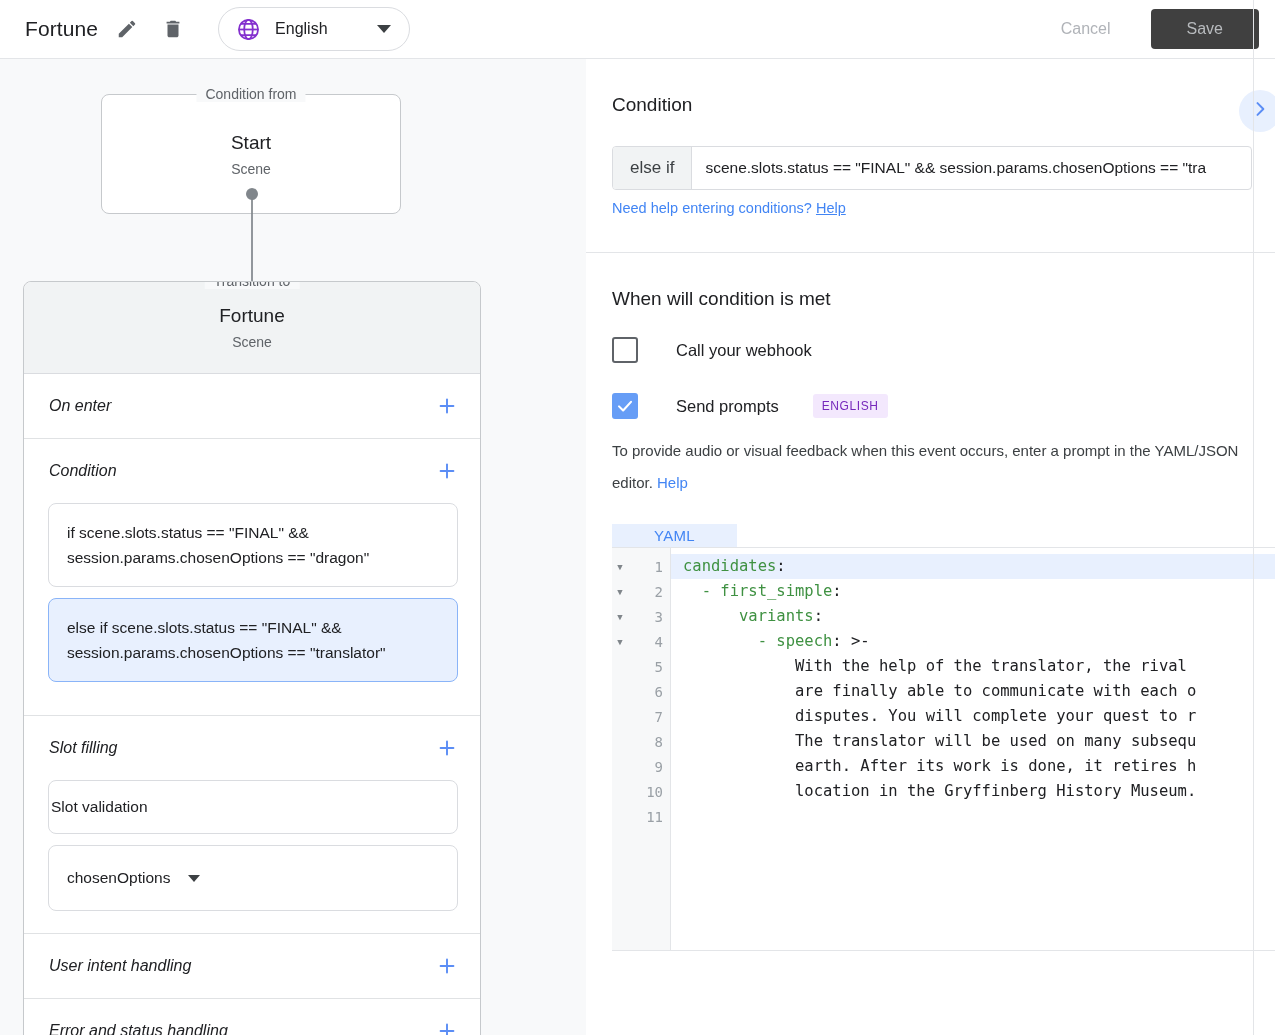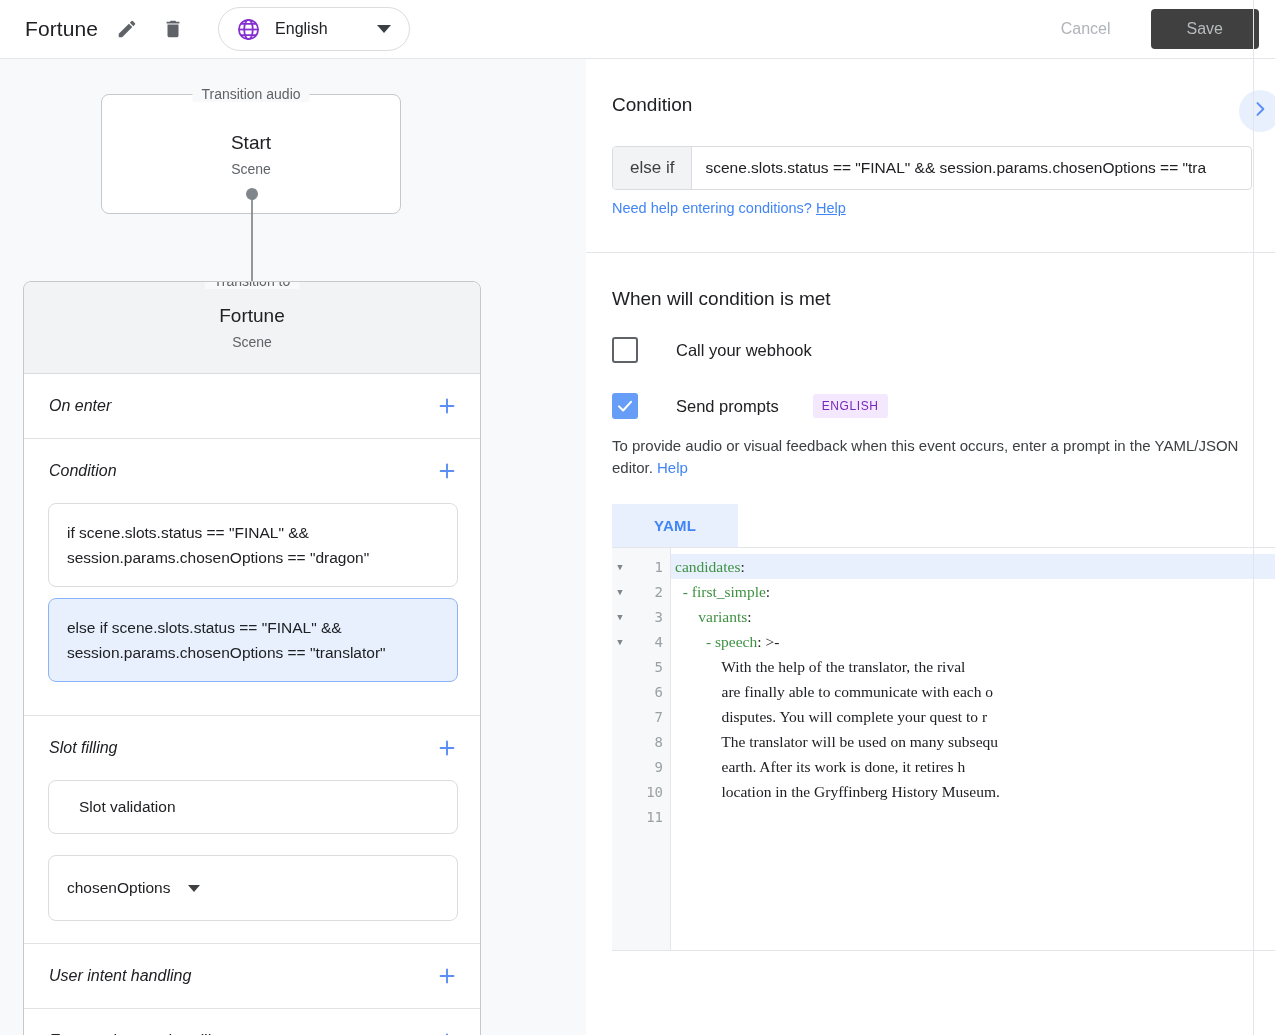--- a/index.html
+++ b/index.html
@@ -170,22 +170,22 @@
     background: #fff;
     min-height: 76px;
   }
   .cond-item.selected {
     background: #e8f0fe;
     border: 1px solid #8ab4f8;
   }
   .plain-box {
     border: 1px solid #dadce0;
     border-radius: 8px;
-    padding: 17px 30px;
-    margin-bottom: 21px;
+    padding: 17px 2px;
+    margin-bottom: 11px;
     font-size: 15.5px;
     color: #202124;
     cursor: pointer;
     min-height: 53px;
     display: flex; align-items: center;
   }
   .slot-select {
     border: 1px solid #dadce0;
     border-radius: 8px;
     padding: 17px 18px;
@@ -290,33 +290,33 @@
     background: #f3e8fd;
     color: #7627bb;
     font-size: 12px;
     letter-spacing: .6px;
     padding: 5px 9px;
     border-radius: 3px;
   }
   .hint-text {
     margin-top: 16px;
     font-size: 15px;
-    line-height: 22px;
+    line-height: 32px;
     color: #3c4043;
     max-width: 630px;
   }
   .hint-text a { color: #4285f4; text-decoration: none; }
 
   .tabs { display: flex; margin-top: 25px; }
   .tab {
     font-size: 15px;
-    padding: 13px 42px;
+    padding: 3px 42px;
     cursor: pointer;
     color: #5f6368;
-    font-weight: bold;
+    font-weight: normal;
     letter-spacing: .3px;
     text-align: right;
   }
   .tab.active { background: #e8f0fe; color: #4285f4; }
 
   .editor {
     margin-top: 0;
     display: flex;
     border-top: 1px solid #e3e5e8;
     border-bottom: 1px solid #e3e5e8;
@@ -348,21 +348,21 @@
     flex: 1;
     padding-top: 6px;
     font-family: "DejaVu Sans Mono", monospace;
     font-size: 15.5px;
     line-height: 25px;
     color: #202124;
     white-space: pre;
     overflow: hidden;
     position: relative;
   }
-  .code-line { height: 25px; padding-left: 4px; font-family: Liberation Serif, serif; }
+  .code-line { height: 25px; padding-left: 12px; }
   .code-line.hl { background: #e8f0fe; }
   .k { color: #3f9142; }
   .editor-right-border {
     position: absolute; left: 1253px; top: 0;
     width: 1px; height: 100%;
     background: #e3e5e8;
   }
 </style>
 </head>
 <body>
@@ -402,21 +402,21 @@
 
   <div class="topbar-right">
     <button class="btn-cancel">Cancel</button>
     <button class="btn-save">Save</button>
   </div>
 </div>
 
 <div class="left-panel">
 
   <div class="fieldset-card" id="node-start">
-    <div class="fs-legend">Transition audio</div>
+    <div class="fs-legend">Condition from</div>
     <div class="node-title">Start</div>
     <div class="node-sub">Scene</div>
   </div>
 
   <div class="connector">
     <svg width="16" height="150" viewBox="0 0 16 150">
       <circle cx="8" cy="7" r="6" fill="#80868b"></circle>
       <line x1="8" y1="7" x2="8" y2="130" stroke="#80868b" stroke-width="1.7"></line>
       <polygon points="8,142 2,128 14,128" fill="#80868b"></polygon>
     </svg>

